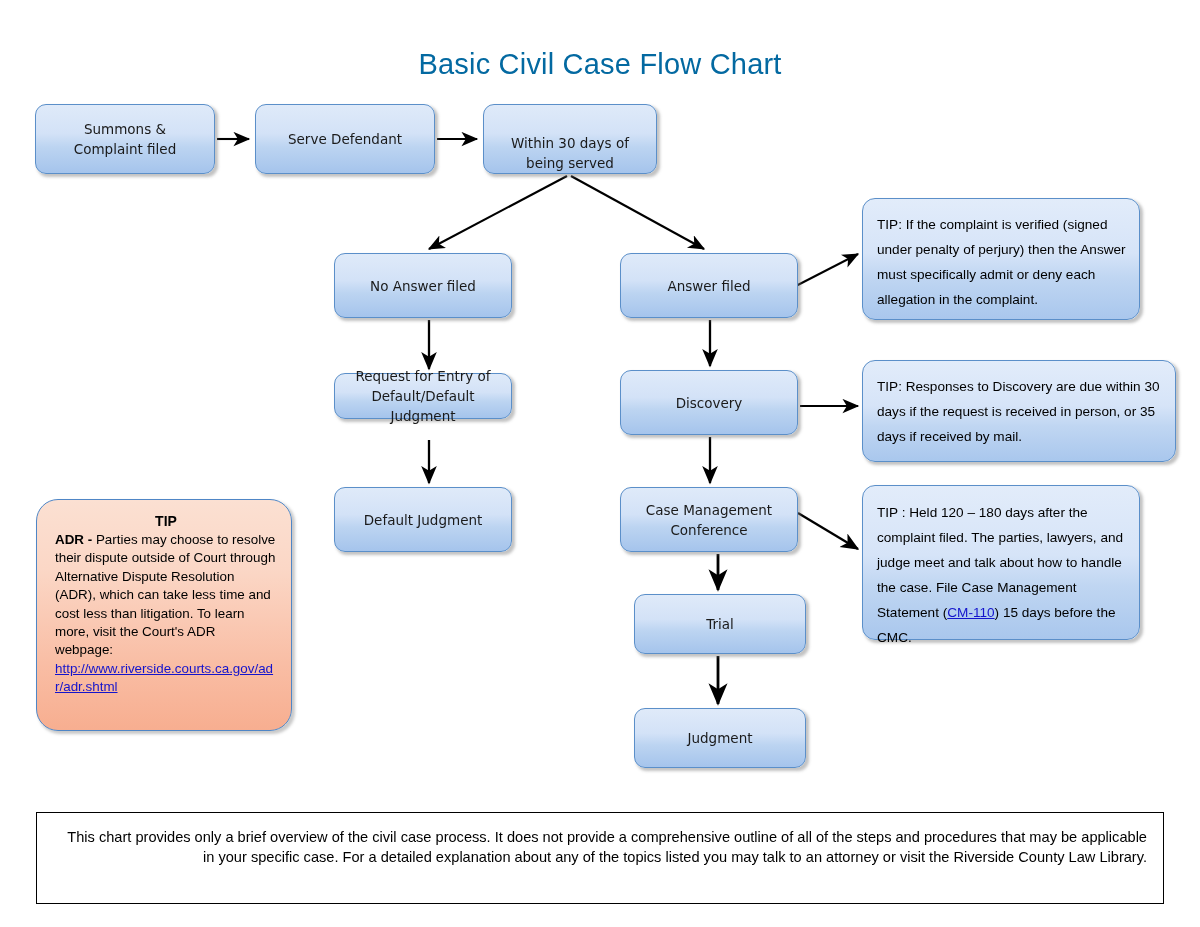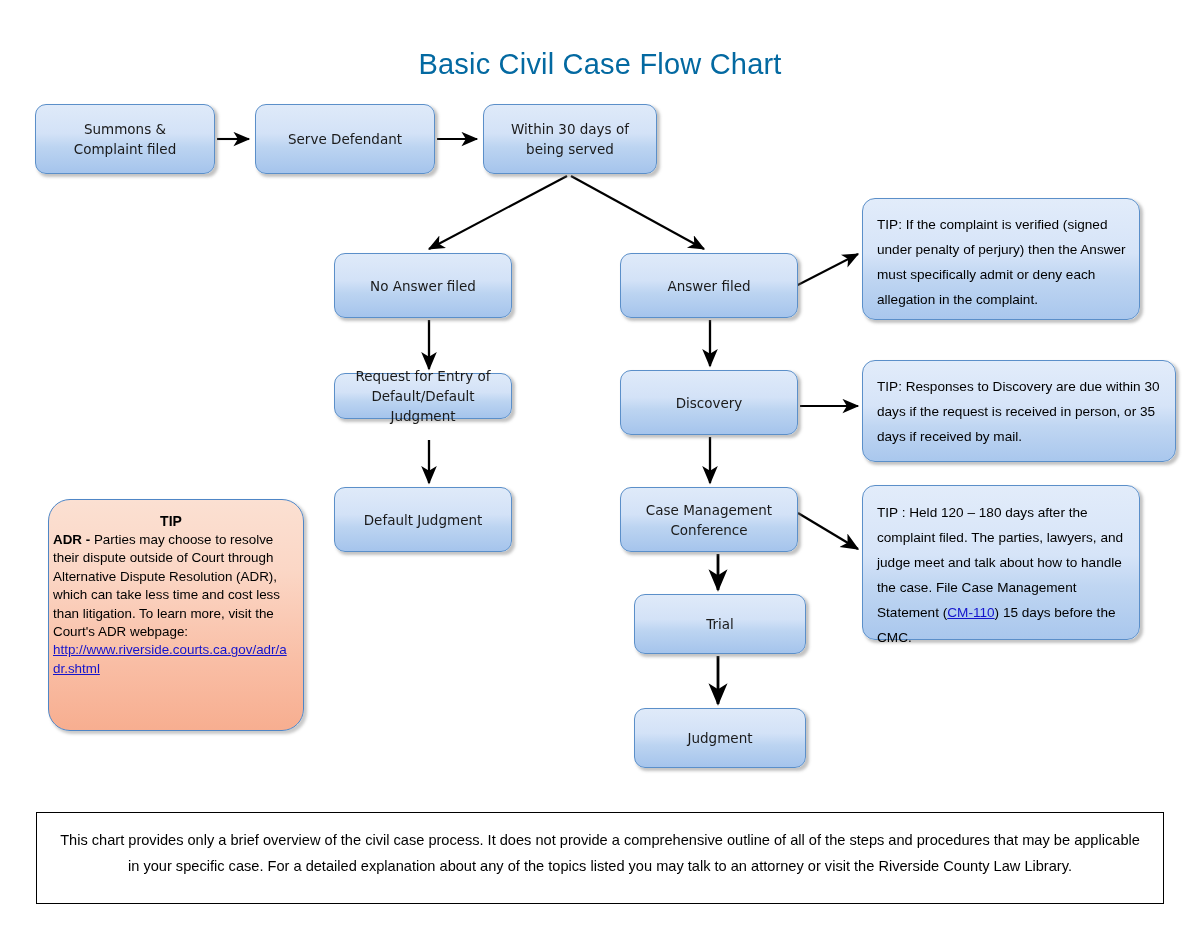--- a/index.html
+++ b/index.html
@@ -77,22 +77,21 @@
   }
 
   
   #adr-tip {
     position: absolute;
     box-sizing: border-box;
     border: 1.6px solid #4f86c6;
     border-radius: 22px;
     background: linear-gradient(to bottom, #fbe0d2 0%, #fbd7c6 30%, #f9bda4 72%, #f7ae90 100%);
     box-shadow: 2.5px 2.5px 3px rgba(120,120,120,0.4);
-    padding: 12px 14px 10px 4px;
-    margin-left: 12px;
+    padding: 12px 14px 10px 18px;
   }
   #adr-tip .adr-head {
     font-family: "Liberation Sans", sans-serif;
     font-size: 14px;
     font-weight: bold;
     text-align: center;
     line-height: 18px;
     margin-bottom: 1px;
   }
   #adr-tip .adr-body {
@@ -112,22 +111,22 @@
   #disclaimer {
     position: absolute;
     box-sizing: border-box;
     border: 1.6px solid #000000;
     background: #ffffff;
     padding: 14px 16px;
   }
   #disclaimer .disc-text {
     font-family: "Liberation Sans", sans-serif;
     font-size: 14.6px;
-    line-height: 26px;
-    text-align: center;
+    line-height: 20px;
+    text-align: right;
     color: #000000;
   }
 
   
   #arrows {
     position: absolute;
     left: 0;
     top: 0;
     width: 1200px;
     height: 927px;
@@ -177,21 +176,21 @@
 
   <div class="node" style="left:35px; top:104px; width:180px; height:70px;">
     <span class="label">Summons &amp;
 Complaint filed</span>
   </div>
 
   <div class="node" style="left:255px; top:104px; width:180px; height:70px;">
     <span class="label">Serve Defendant</span>
   </div>
 
-  <div class="node" style="left:483px; top:104px; width:174px; height:70px;">
+  <div class="node" style="left:483px; top:104px; width:174px; height:70px;align-items:flex-end;">
     <span class="label">Within 30 days of
 being served</span>
   </div>
 
   <div class="node" style="left:334px; top:253px; width:178px; height:65px;">
     <span class="label">No Answer filed</span>
   </div>
 
   <div class="node" style="left:620px; top:253px; width:178px; height:65px;">
     <span class="label">Answer filed</span>

